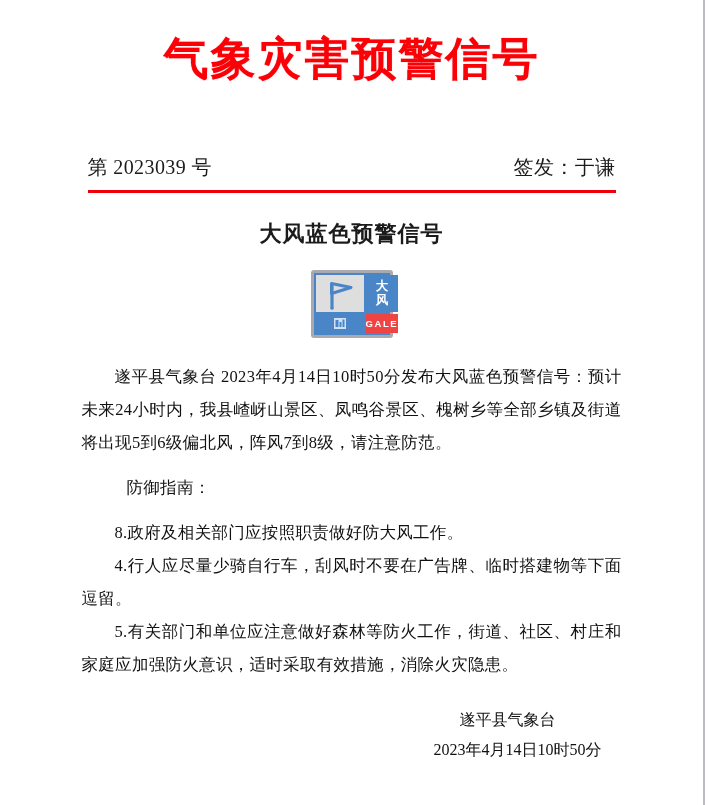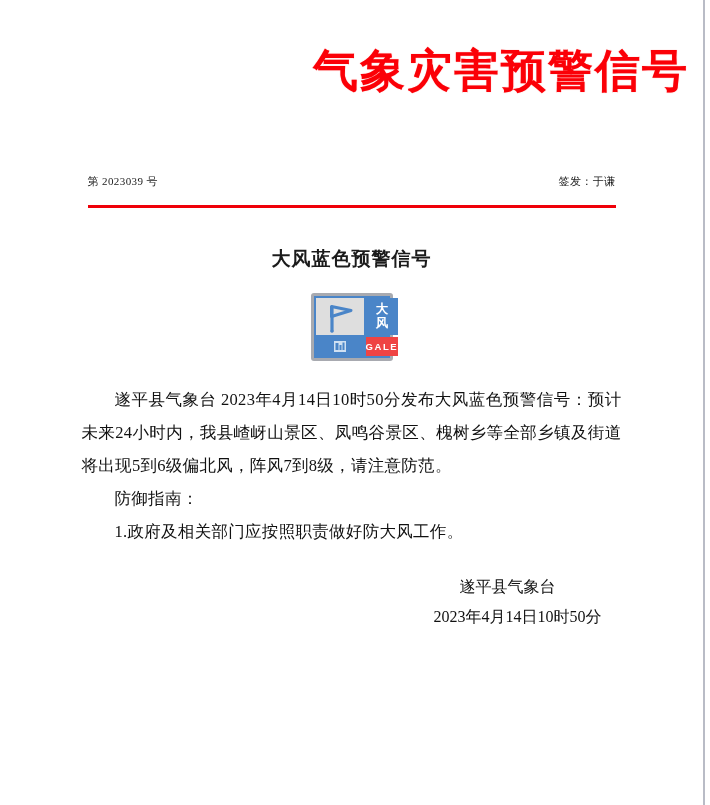--- a/index.html
+++ b/index.html
@@ -18,58 +18,58 @@
     position: absolute;
     top: 0;
     left: 0;
     width: 705px;
     height: 805px;
     background: #ffffff;
     border-right: 2px solid #b9bcc6;
     box-sizing: border-box;
   }
   .doc-title {
-    text-align: right;
+    text-align: center;
     color: #fb0007;
     font-size: 45px;
     font-weight: bold;
     letter-spacing: 2px;
-    margin: 14px;
+    margin: 2px;
     padding-top: 30px;
     line-height: 1.2;
     font-family: "Liberation Serif", "DejaVu Serif", serif;
     text-shadow: 0 0 1px rgba(251,0,7,0.45);
   }
   .meta-row {
     display: flex;
     justify-content: space-between;
     align-items: baseline;
-    margin: 16px auto;
+    margin: 8px auto;
     width: 528px;
     padding-top: 60px;
-    font-size: 11px;
+    font-size: 20px;
     color: #1b1b1b;
     letter-spacing: 0.4px;
   }
   .meta-left, .meta-right {
     white-space: nowrap;
   }
   .red-rule {
     width: 528px;
     height: 3px;
     background: #ef0008;
     margin: 9px auto 0 auto;
   }
   .sub-title {
     text-align: center;
-    font-size: 19px;
+    font-size: 22px;
     font-weight: bold;
     color: #1b1b1b;
     margin: 0;
-    padding-top: 38px;
+    padding-top: 26px;
     letter-spacing: 1px;
   }
   .icon-wrap {
     display: flex;
     justify-content: center;
     padding-top: 21px;
   }
   .warn-icon {
     width: 82px;
     height: 68px;
@@ -132,21 +132,21 @@
     color: #111111;
     line-height: 33px;
     letter-spacing: 0.3px;
     text-align: justify;
   }
   .para {
     margin: 0;
     text-indent: 2em;
   }
   .guide-head {
-    margin: 0;
+    margin: 12px;
     text-indent: 2em;
   }
   .guide-item {
     margin: 0;
     text-indent: 2em;
   }
   .sign-block {
     width: 540px;
     margin: 0 auto;
     padding-top: 24px;
@@ -202,21 +202,23 @@
           <rect x="9.5" y="2.5" width="2" height="7.5" fill="#4a85c8"></rect>
         </svg>
       </div>
       <div class="icon-en">GALE</div>
     </div>
   </div>
 
   <div class="body-text">
     <p class="para">遂平县气象台 2023年4月14日10时50分发布大风蓝色预警信号：预计未来24小时内，我县嵖岈山景区、凤鸣谷景区、槐树乡等全部乡镇及街道将出现5到6级偏北风，阵风7到8级，请注意防范。</p>
     <p class="guide-head">防御指南：</p>
-    <p class="guide-item">1.政府及相关部门应按照职责做好防大风工作。</p>
+    <p class="guide-item">8.政府及相关部门应按照职责做好防大风工作。</p>
+    <p class="guide-item">4.行人应尽量少骑自行车，刮风时不要在广告牌、临时搭建物等下面逗留。</p>
+    <p class="guide-item">5.有关部门和单位应注意做好森林等防火工作，街道、社区、村庄和家庭应加强防火意识，适时采取有效措施，消除火灾隐患。</p>
   </div>
 
   <div class="sign-block">
     <p class="sign-org">遂平县气象台</p>
     <p class="sign-date">2023年4月14日10时50分</p>
   </div>
 
 </div>
 
 </body></html>

